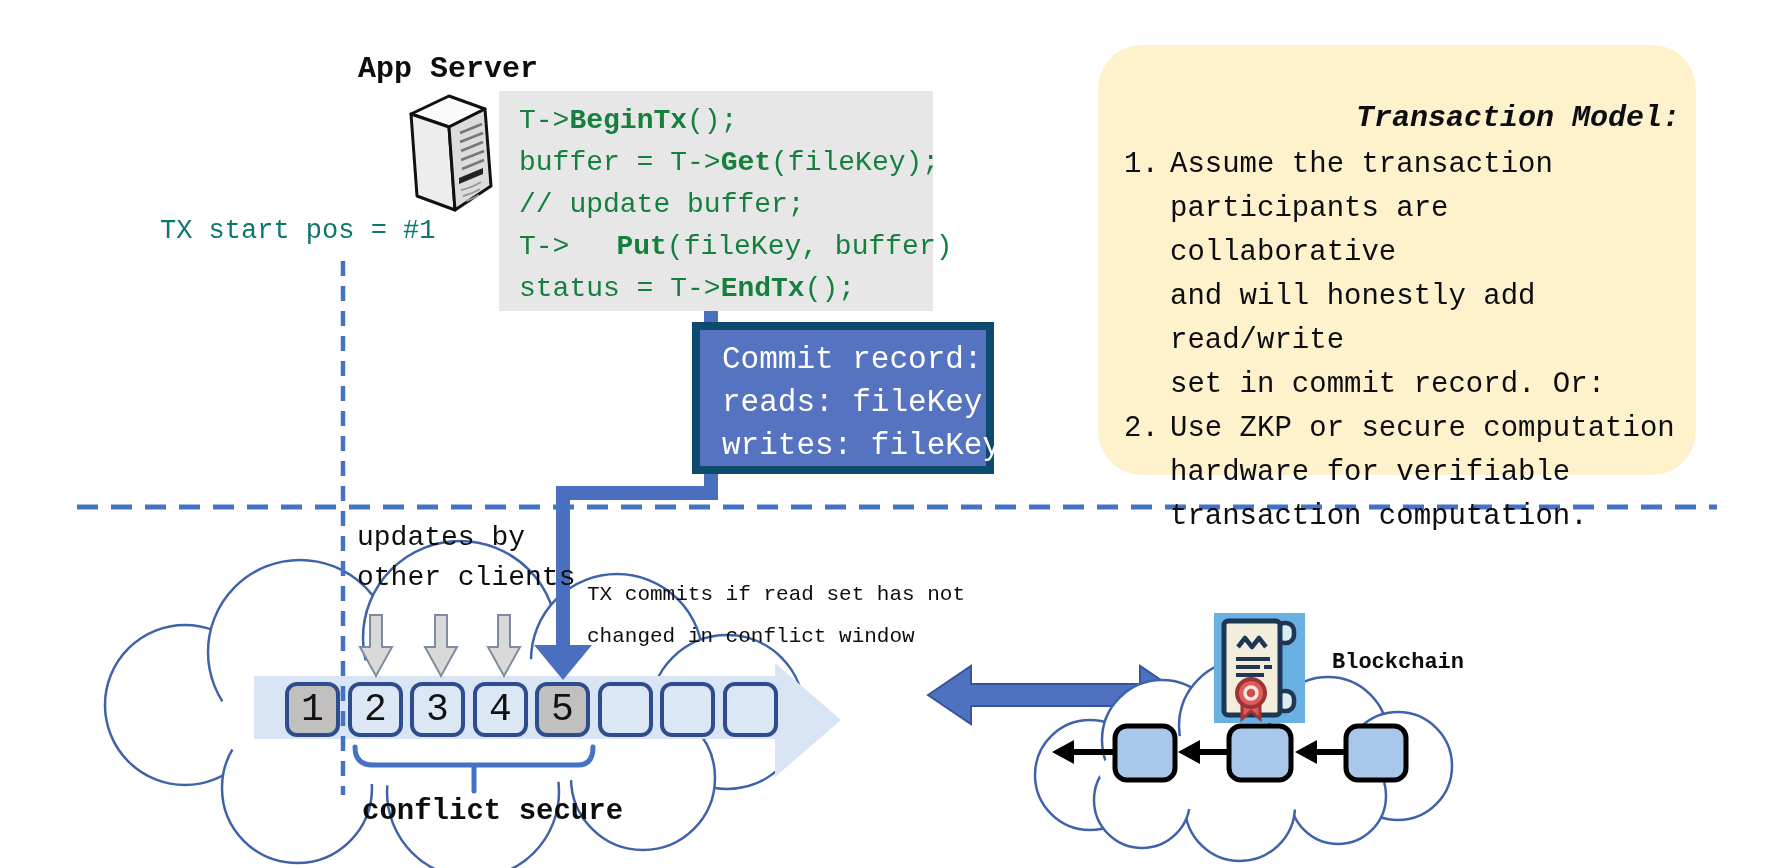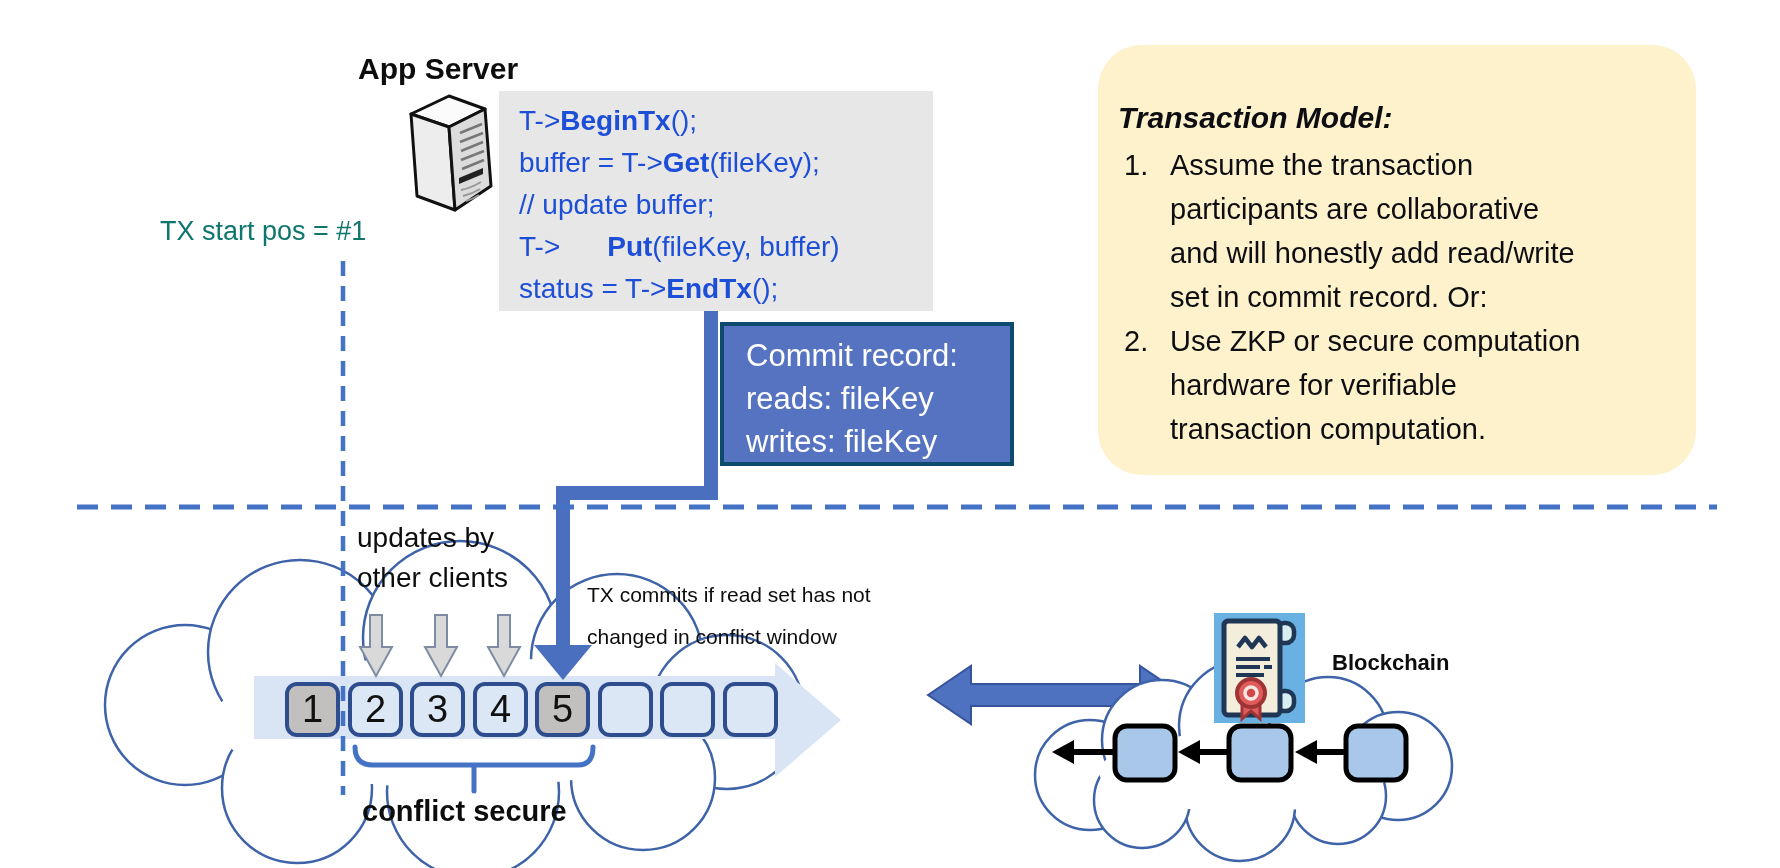--- a/index.html
+++ b/index.html
@@ -1,38 +1,38 @@
 <!DOCTYPE html>
 <html><head>
 <meta charset="utf-8">
 <style>
   html,body{margin:0;padding:0;background:#fff;}
   #stage{
     position:relative;width:1780px;height:868px;background:#ffffff;overflow:hidden;
-    font-family:Liberation Sans, sans-serif;color:#111;
+    font-family:Liberation Mono, monospace;color:#111;
   }
   #shape-layer{position:absolute;left:0;top:0;width:1780px;height:868px;}
   .abs{position:absolute;}
   .app-server-label{left:358px;top:52px;font-size:30px;font-weight:700;color:#0d0d0d;}
   .code-block{
     left:499px;top:91px;width:414px;height:211px;background:#e8e7e7;
-    padding:9px 0 0 20px;font-size:28px;line-height:42px;color:#1d4ed8;
+    padding:9px 0 0 20px;font-size:28px;line-height:42px;color:#15803d;
   }
   .code-line{white-space:pre;}
   .tx-start-label{left:160px;top:216px;font-size:27px;color:#0f766e;}
   .commit-box{
-    left:720px;top:322px;width:264px;height:128px;background:#5573c0;border:4px solid #0c4a6e;
+    left:692px;top:322px;width:264px;height:128px;background:#5573c0;border:8px solid #0c4a6e;
     padding:8px 0 0 22px;font-size:31px;line-height:43px;color:#ffffff;
   }
   .commit-line{white-space:pre;}
   .note{
     left:1098px;top:45px;width:562px;height:374px;background:#fdf2cc;border-radius:44px;
     padding:56px 16px 0 20px;color:#0d0d12;
   }
-  .note-title{font-size:30px;font-weight:700;font-style:italic;margin-bottom:8px;}
+  .note-title{font-size:30px;font-weight:700;font-style:italic;margin-bottom:8px;text-align:right;}
   .note-item{display:flex;align-items:flex-start;}
   .note-num{width:46px;flex:0 0 46px;font-size:29px;line-height:44px;padding-left:6px;}
   .note-text{font-size:29px;line-height:44px;white-space:pre-line;}
   .updates-label{left:357px;top:518px;font-size:28px;line-height:40px;white-space:pre-line;color:#0d0d0d;}
   .commit-cond-label{left:587px;top:574px;font-size:21px;line-height:42px;white-space:pre-line;color:#0d0d0d;}
   .conflict-window-label{left:362px;top:795px;font-size:29px;font-weight:700;color:#0d0d0d;}
   .blockchain-label{left:1332px;top:650px;font-size:22px;font-weight:700;color:#0d0d0d;}
   .slot{
     top:682px;width:47px;height:47px;border:4px solid #2e4d8f;border-radius:12px;
     display:flex;align-items:center;justify-content:center;font-size:38px;color:#111;

